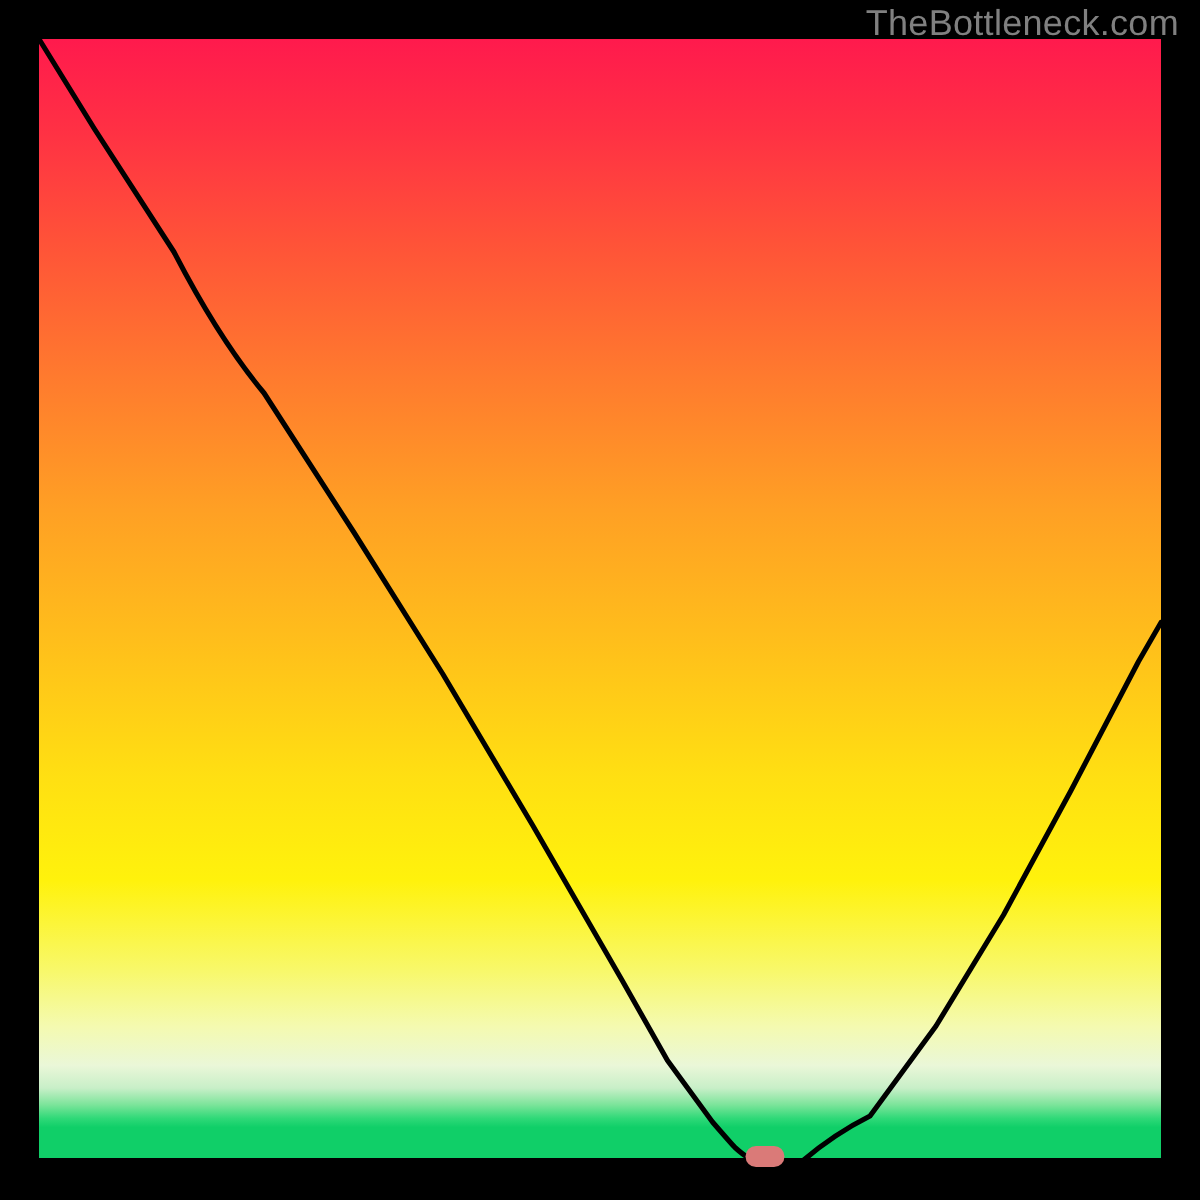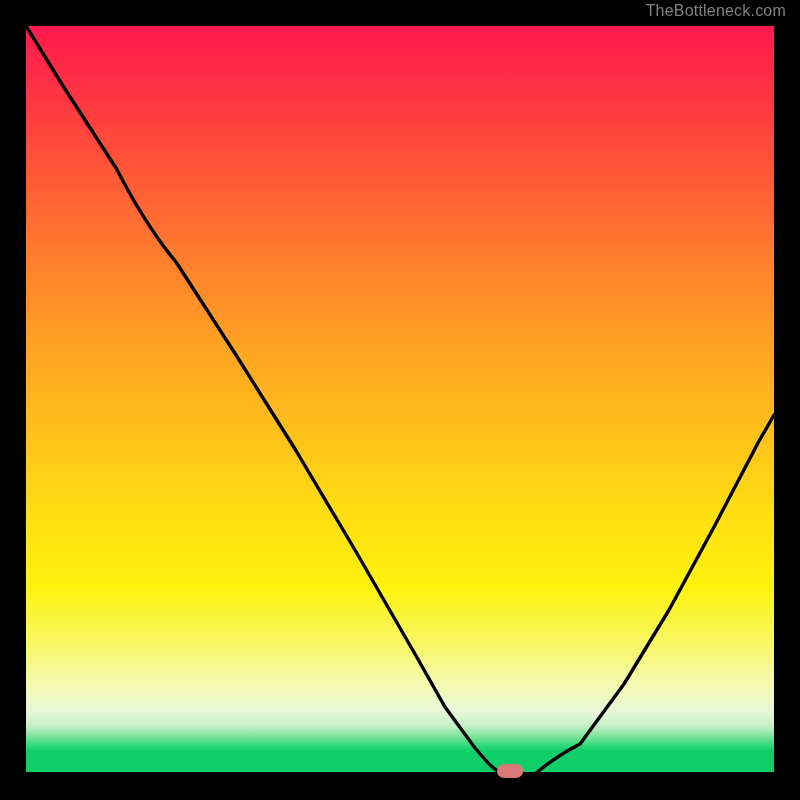--- a/index.html
+++ b/index.html
@@ -14,21 +14,21 @@
   .frame {
     position: relative;
     width: 800px;
     height: 800px;
     background: #000;
   }
   .attribution {
     position: absolute;
     top: 2px;
     right: 14px;
-    font-size: 16px;
+    font-size: 24px;
     color: #808080;
     letter-spacing: 0.2px;
     z-index: 10;
   }
   .plot-area {
     position: absolute;
     left: 26px;
     top: 26px;
     width: 748px;
     height: 748px;

